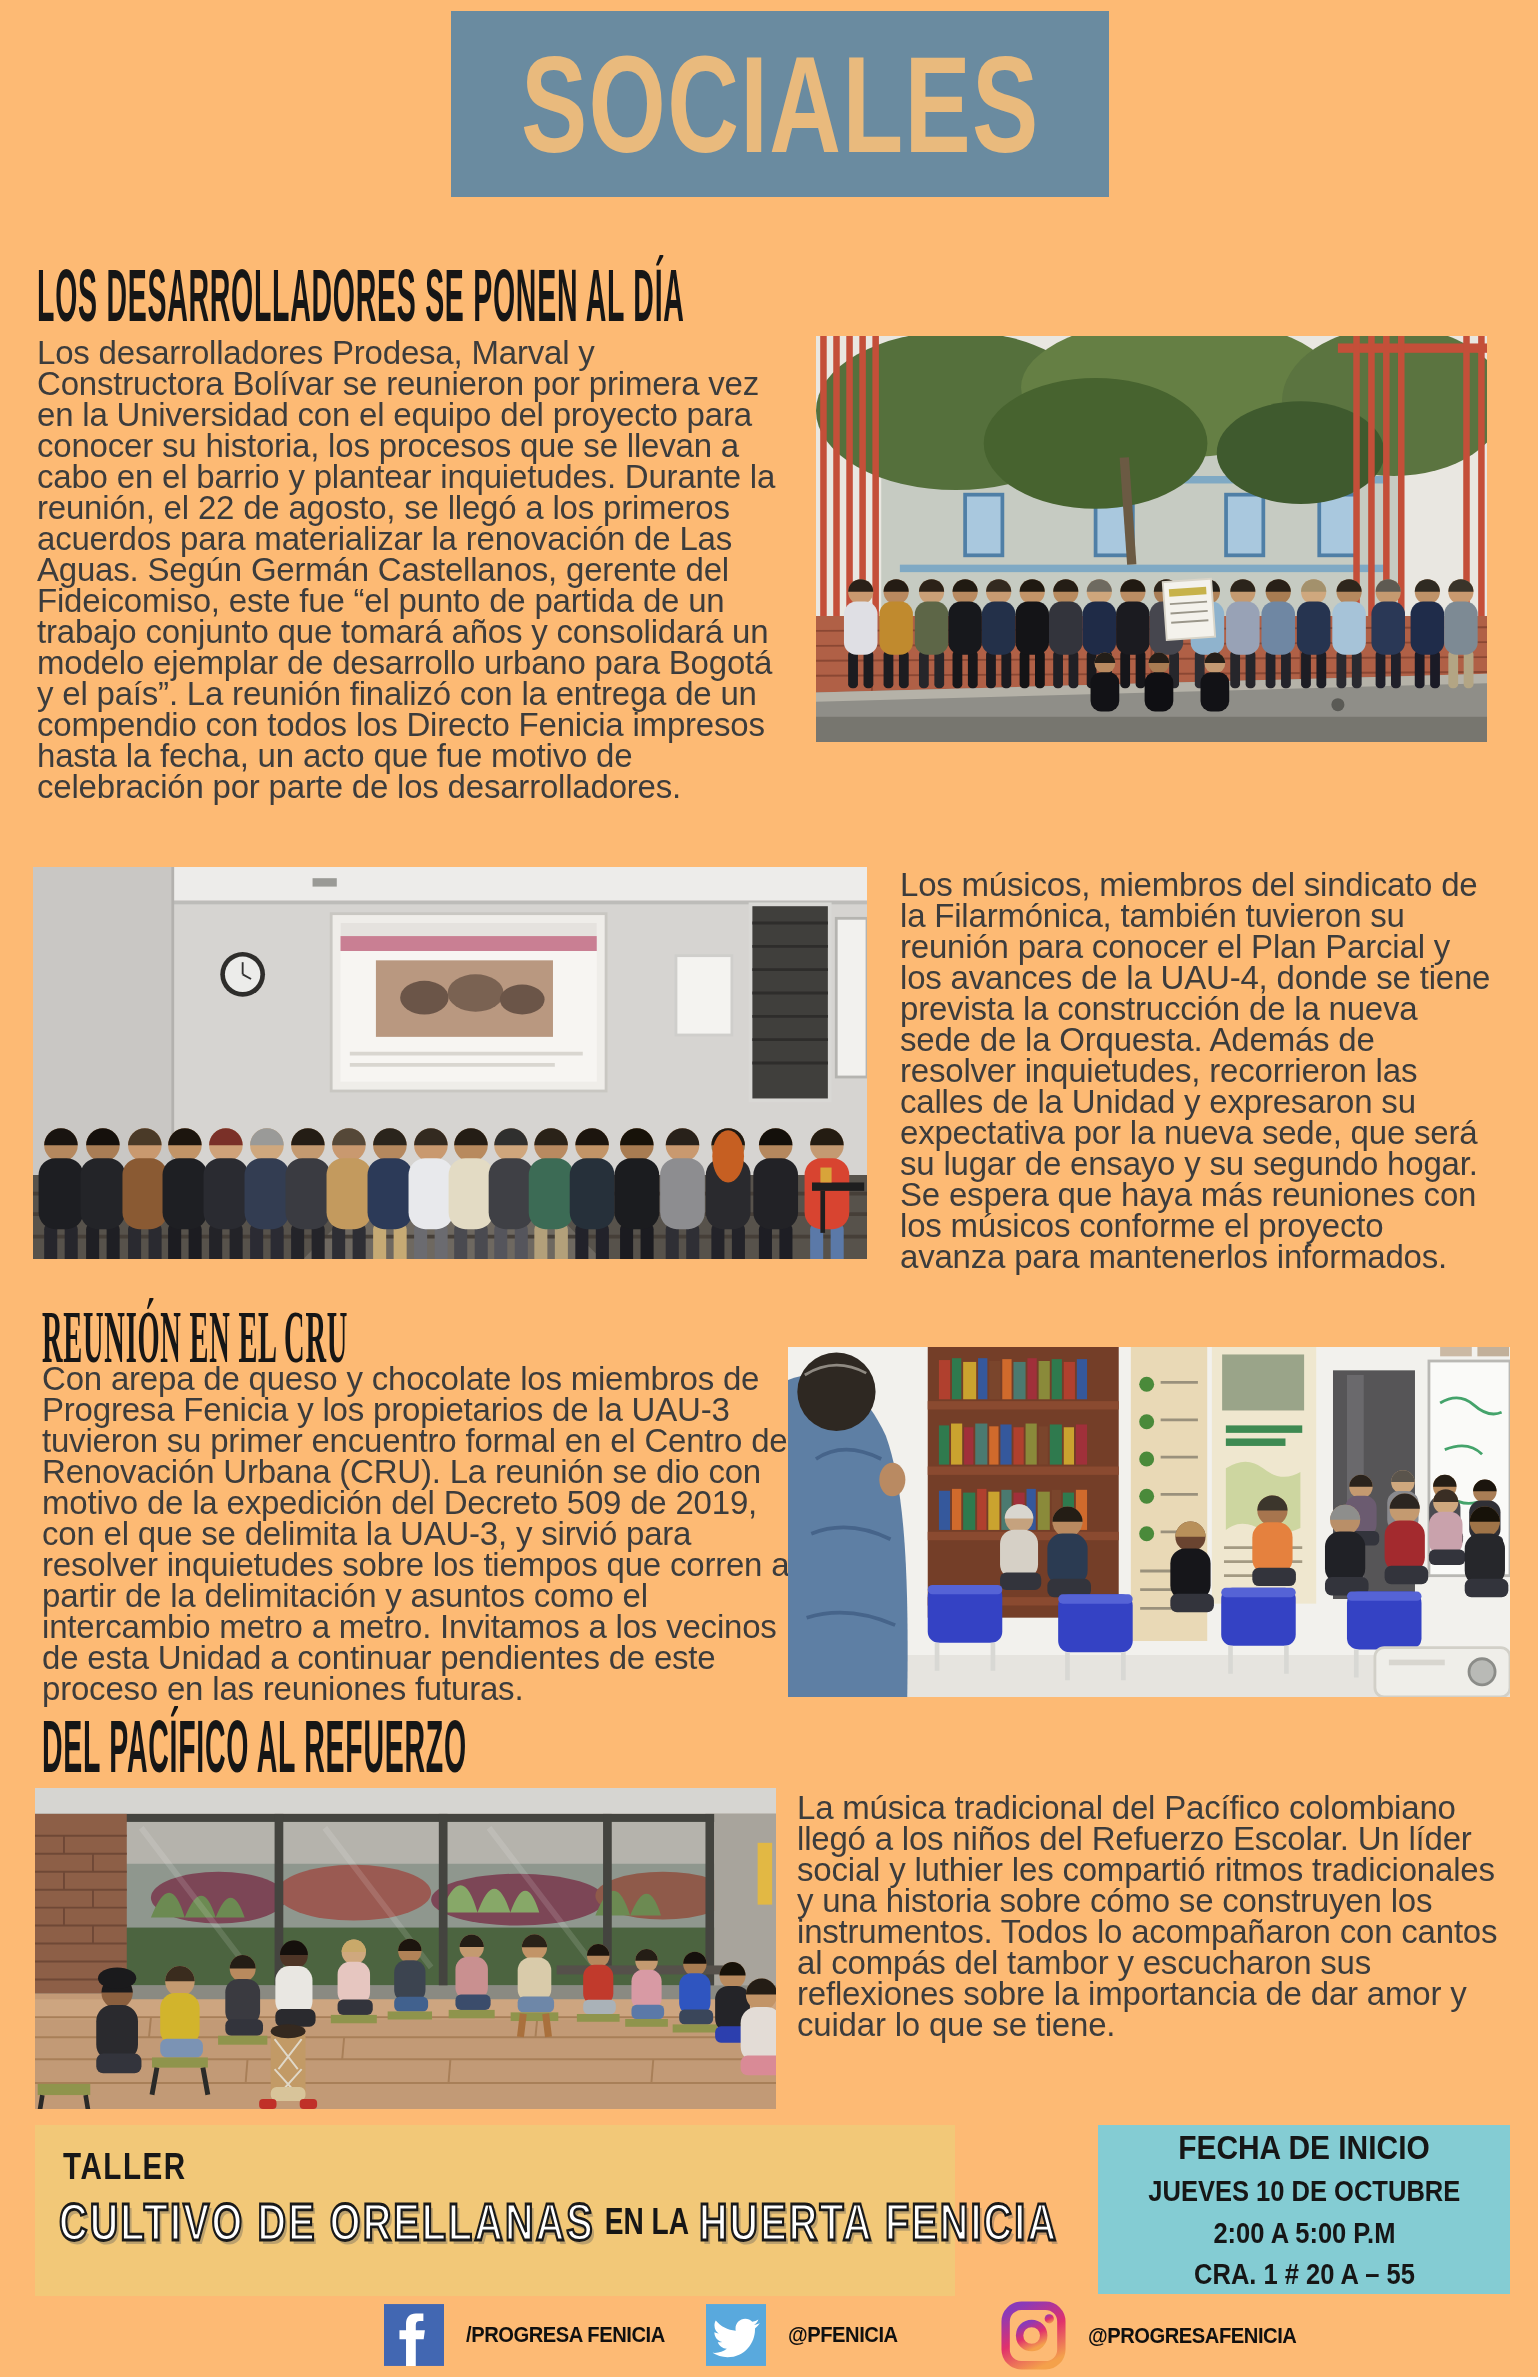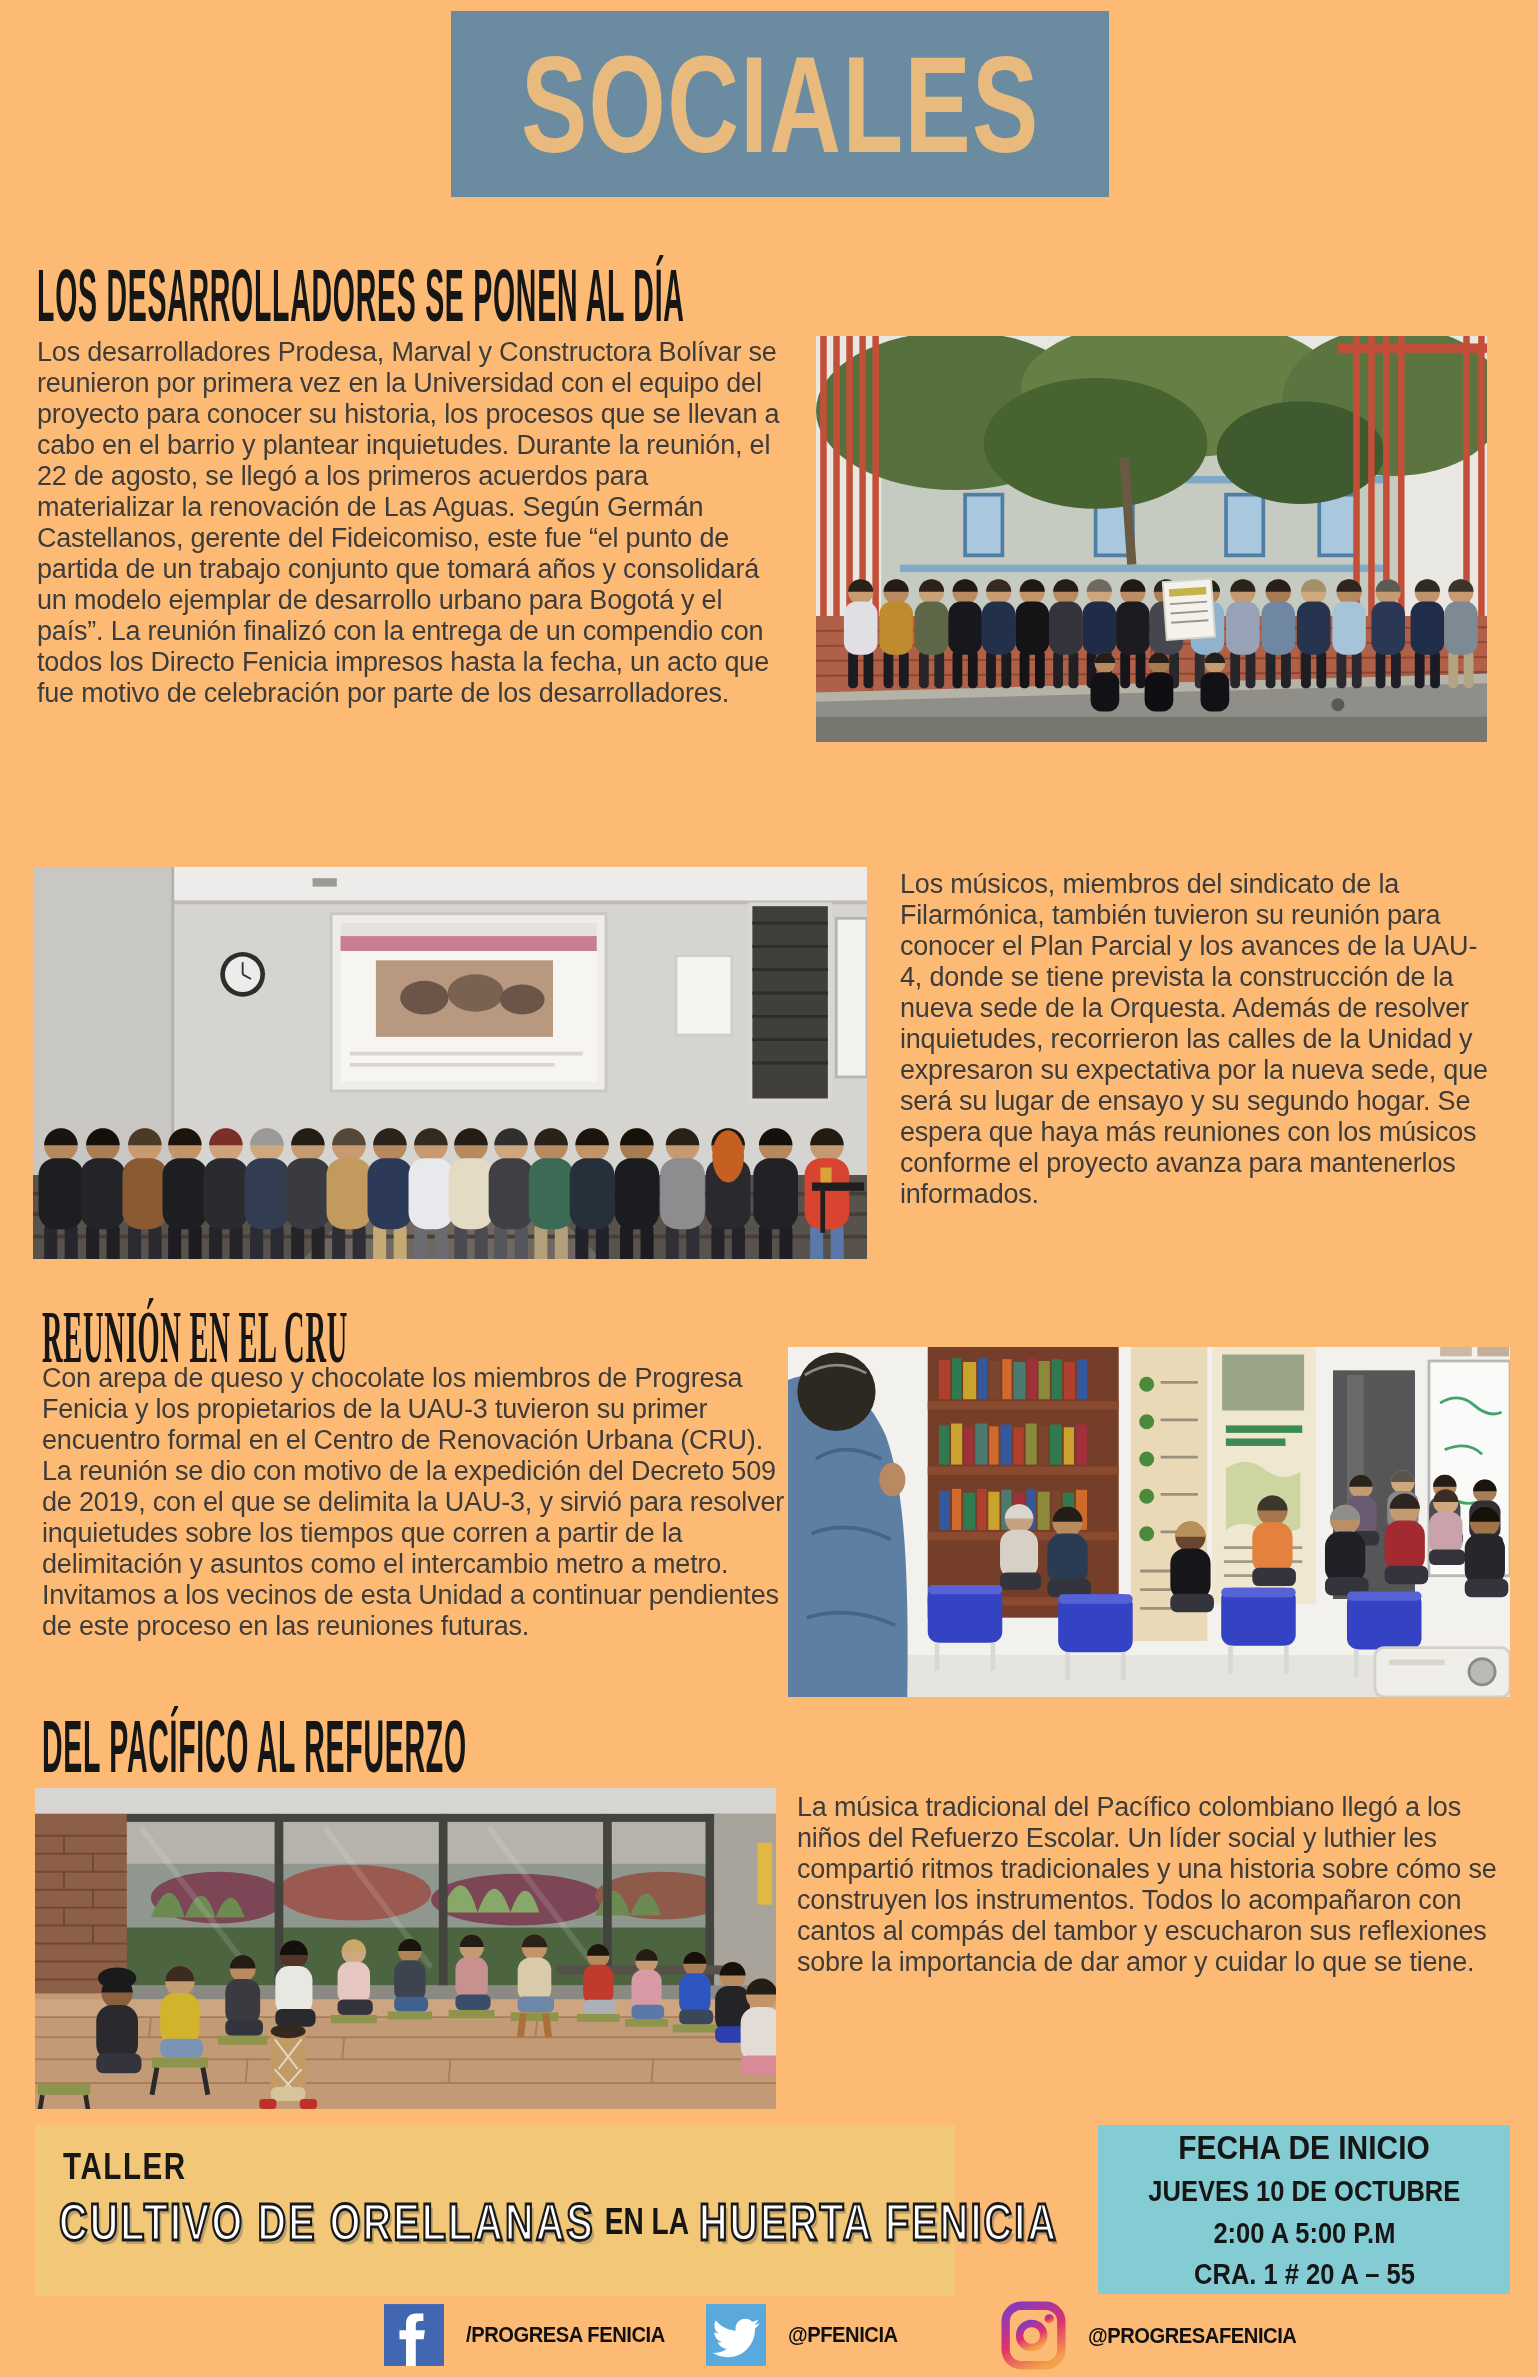--- a/index.html
+++ b/index.html
@@ -12,21 +12,21 @@
                display:flex;align-items:center;justify-content:center;}
   .title{font-size:138px;font-weight:bold;color:var(--title,#e9ba7d);letter-spacing:1.9px;
          transform:scaleX(0.72);white-space:nowrap;line-height:1;}
 
   
   .sec-h{height:73px;white-space:nowrap;}
   .sec-h .cond{display:inline-block;font-size:75px;font-weight:bold;color:var(--heading,#161616);
                letter-spacing:1.9px;line-height:73px;transform:scaleX(0.38);transform-origin:0 50%;
                white-space:nowrap;}
 
-  .body-text{font-size:27px;line-height:31px;color:var(--body,#3c3c3c);letter-spacing:-0.2px;}
+  .body-text{font-size:33px;line-height:31px;color:var(--body,#3c3c3c);letter-spacing:-0.2px;}
 
   .photo{overflow:hidden;background:#ddd;}
   .photo svg{display:block;width:100%;height:100%;}
 
   
   .yellow-box{background:var(--yellow,#f2c878);}
   .taller{display:inline-block;font-size:37px;font-weight:bold;color:#181818;letter-spacing:1.9px;
           transform:scaleX(0.8);transform-origin:0 50%;white-space:nowrap;}
   .cultivo-scale{display:inline-block;transform:scaleX(0.76);transform-origin:0 50%;white-space:nowrap;}
   .outline-txt{display:inline-block;font-size:52px;font-weight:bold;color:#fff;letter-spacing:2.8px;

